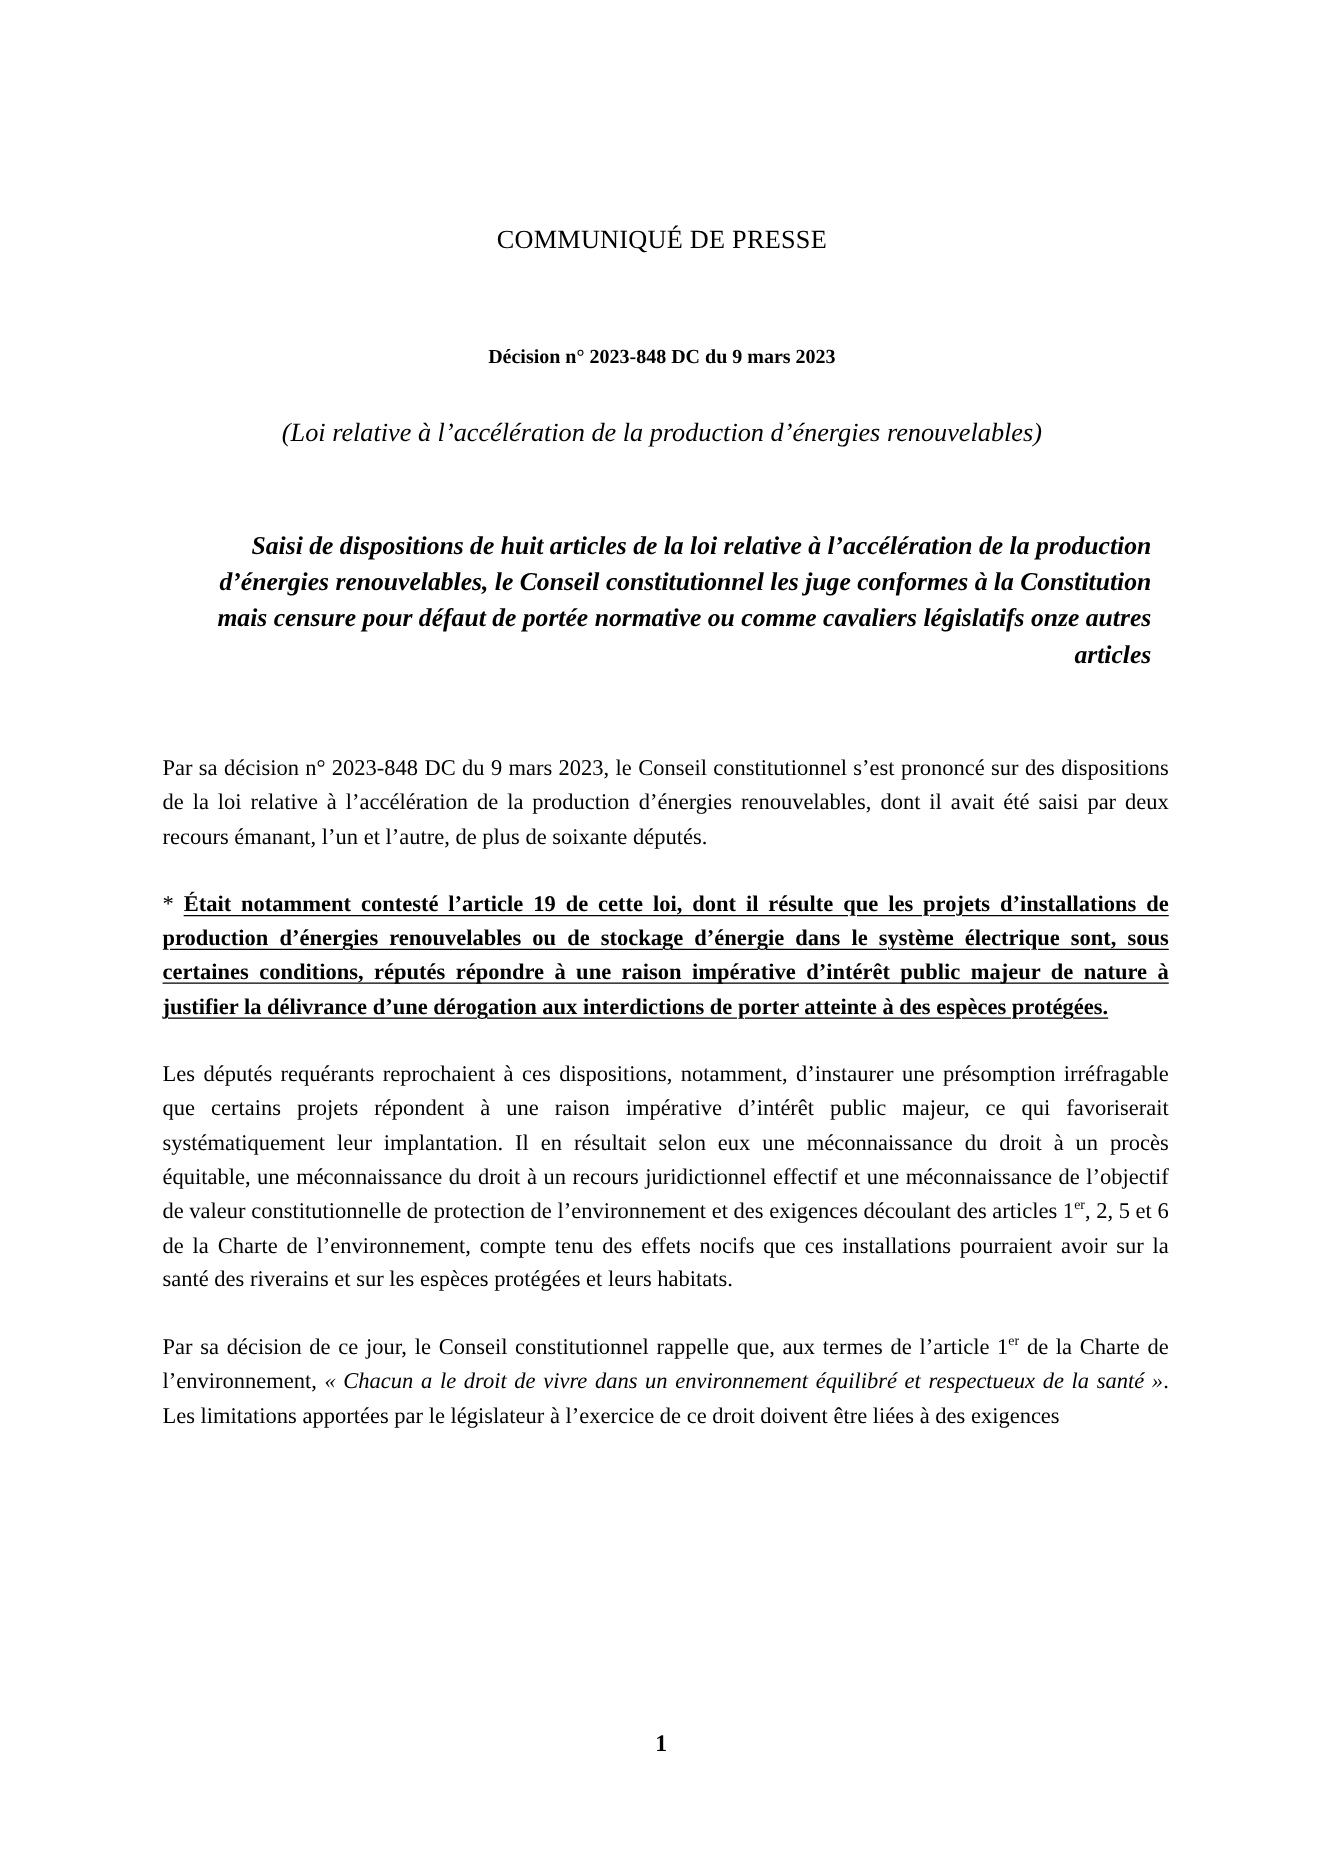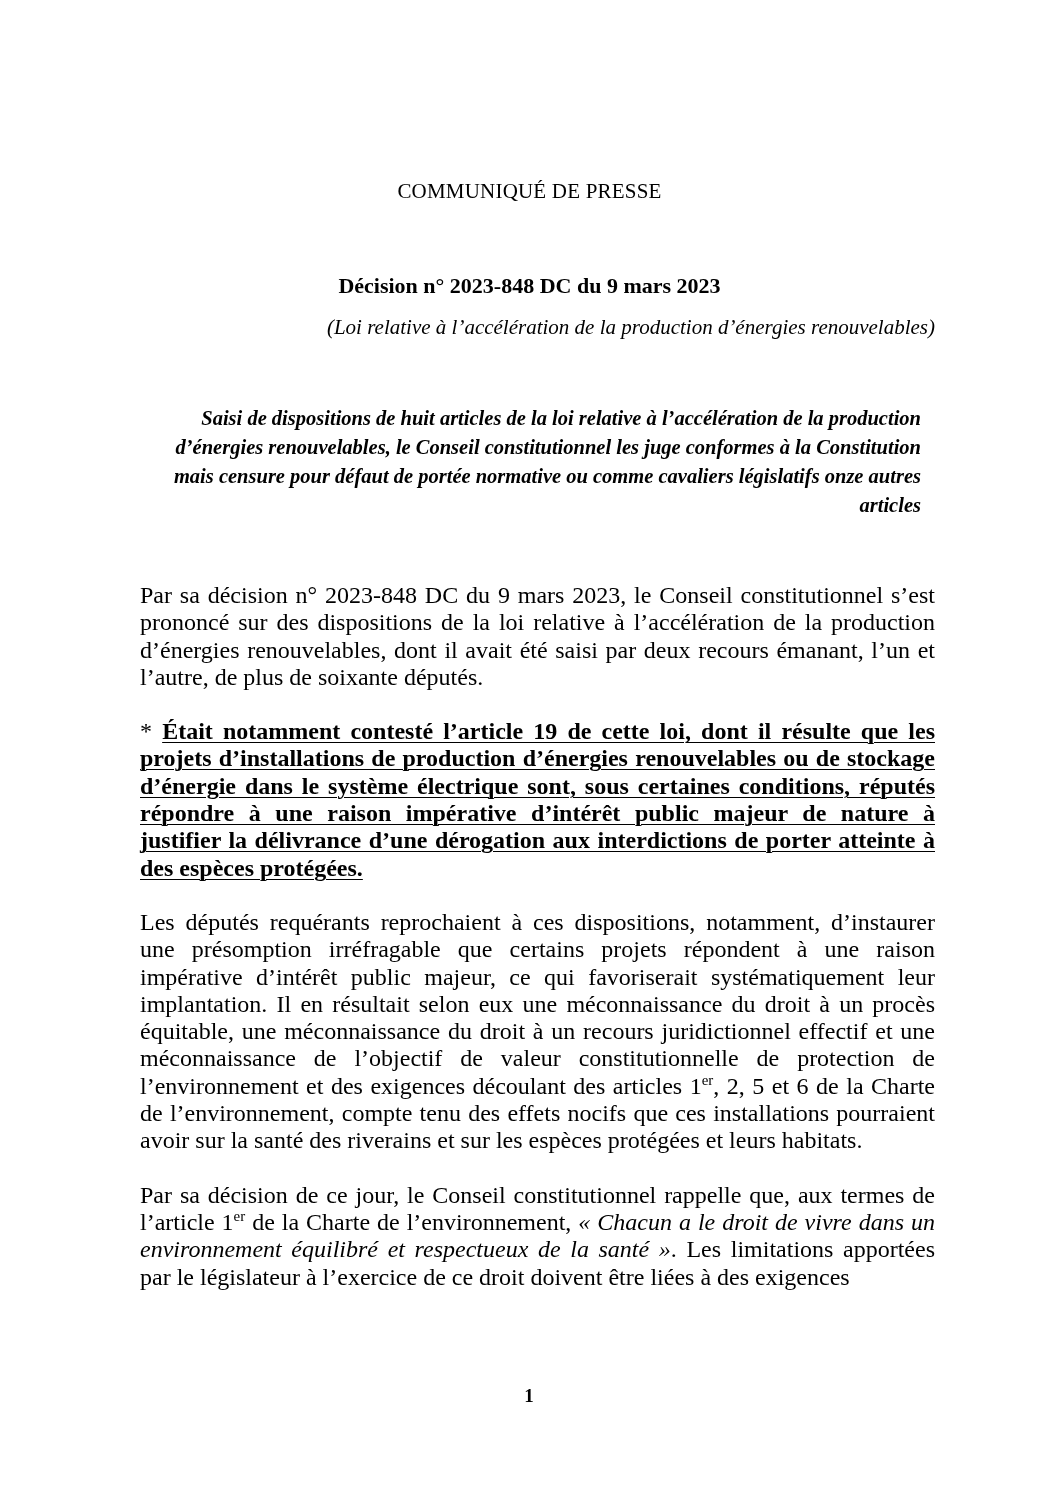--- a/index.html
+++ b/index.html
@@ -37,55 +37,55 @@
     text-align: center;
     font-size: 21px;
     line-height: 26px;
     letter-spacing: 0.2px;
     margin-top: 178px;
     font-weight: normal;
   }
 
   .decision-title {
     text-align: center;
-    font-size: 22px;
+    font-size: 16px;
     font-weight: bold;
     line-height: 28px;
     margin-top: 68px;
   }
 
   .law-subtitle {
-    text-align: right;
+    text-align: center;
     font-size: 21px;
     font-style: italic;
     line-height: 28px;
-    margin-top: 13px;
+    margin-top: 32px;
   }
 
   .summary {
     text-align: right;
     font-size: 20.5px;
     font-weight: bold;
     font-style: italic;
     line-height: 29px;
     margin-top: 63px;
     padding: 0 14px;
   }
 
   
   .body-block {
     margin-top: 62px;
   }
 
   p.para {
     text-align: justify;
     text-justify: inter-word;
-    font-size: 24px;
+    font-size: 18px;
     line-height: 27.3px;
-    margin: 0 0 27px 16px;
+    margin: 0 0 27px 6px;
     hyphens: none;
   }
 
   p.para:last-child {
     margin-bottom: 0;
   }
 
   .underlined-para {
     text-decoration: none;
   }

